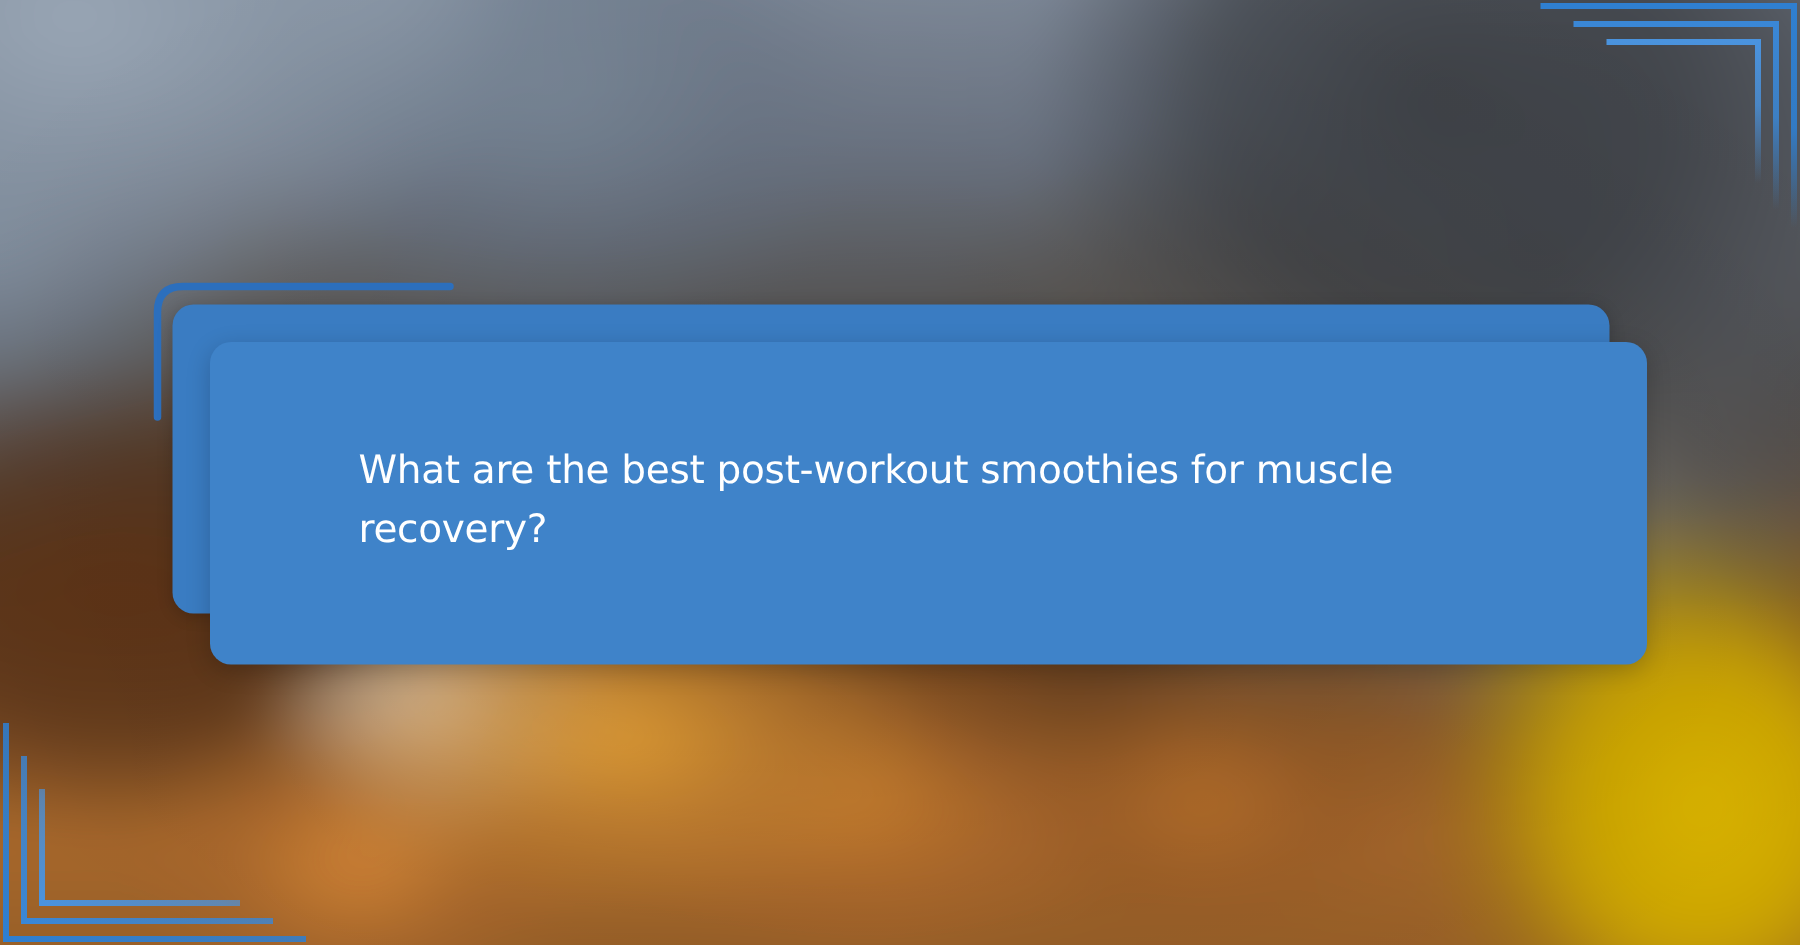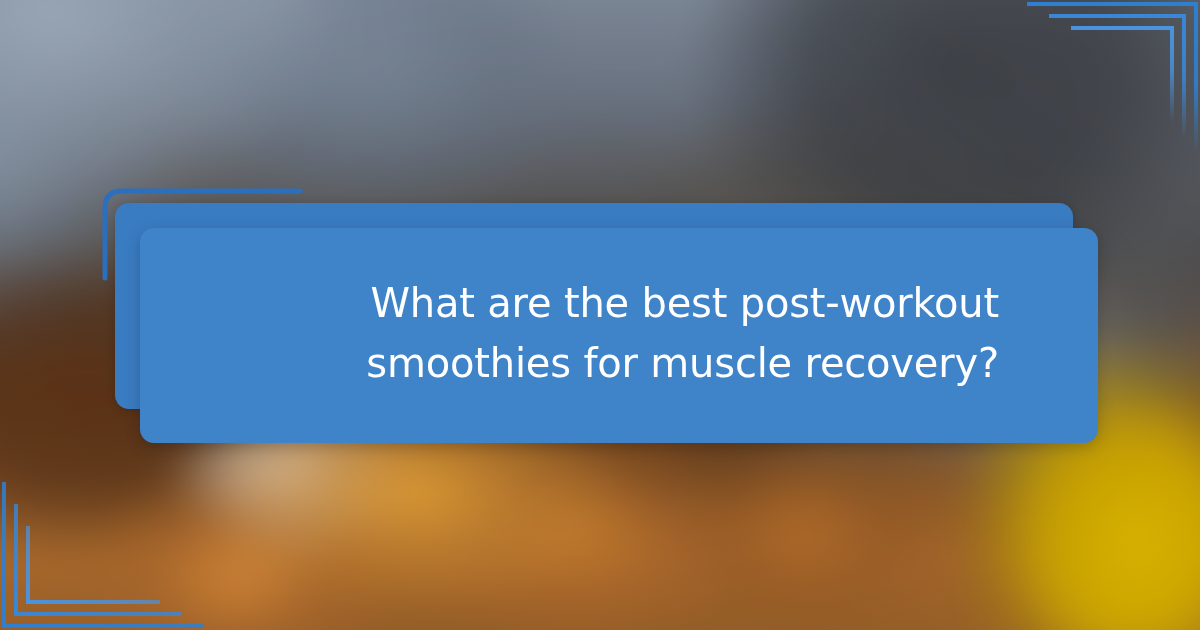--- a/index.html
+++ b/index.html
@@ -107,24 +107,24 @@
     border-radius: 14px;
     box-shadow: 0 4px 16px rgba(0,0,0,0.20);
     display: flex;
     align-items: center;
     justify-content: center;
   }
 
   .headline {
     width: 760px;
     margin: 0 auto;
-    text-align: right;
+    text-align: left;
     color: #ffffff;
     font-family: "DejaVu Sans", "Liberation Sans", sans-serif;
-    font-size: 40px;
+    font-size: 26px;
     font-weight: 400;
     line-height: 1.48;
     letter-spacing: -0.2px;
     text-rendering: optimizeLegibility;
     position: relative;
     top: -2px;
   }
 </style>
 </head>
 <body>

